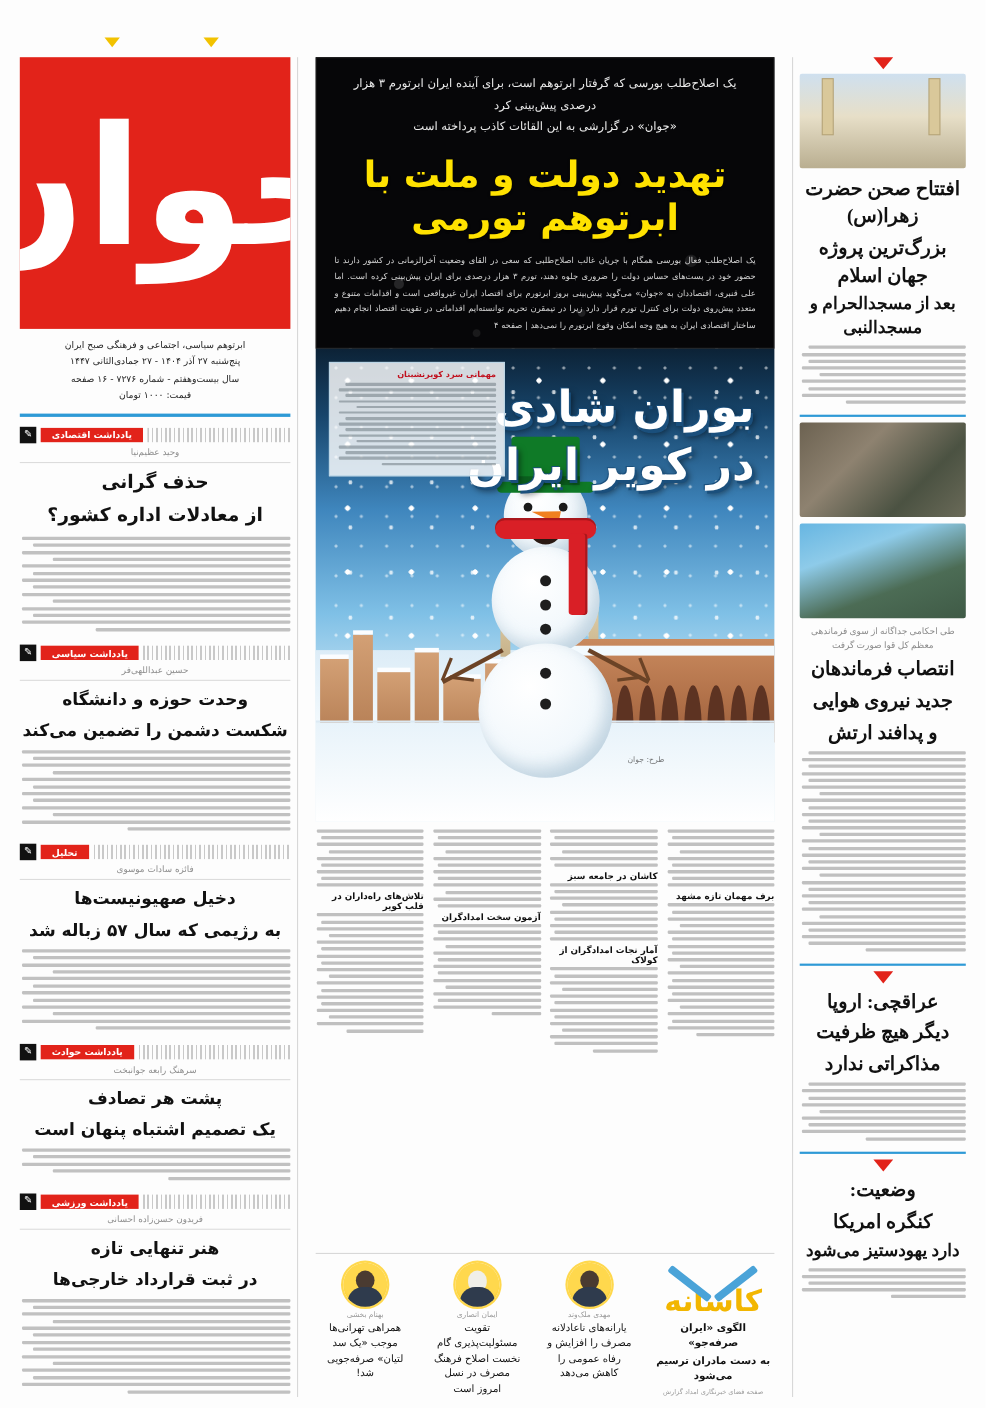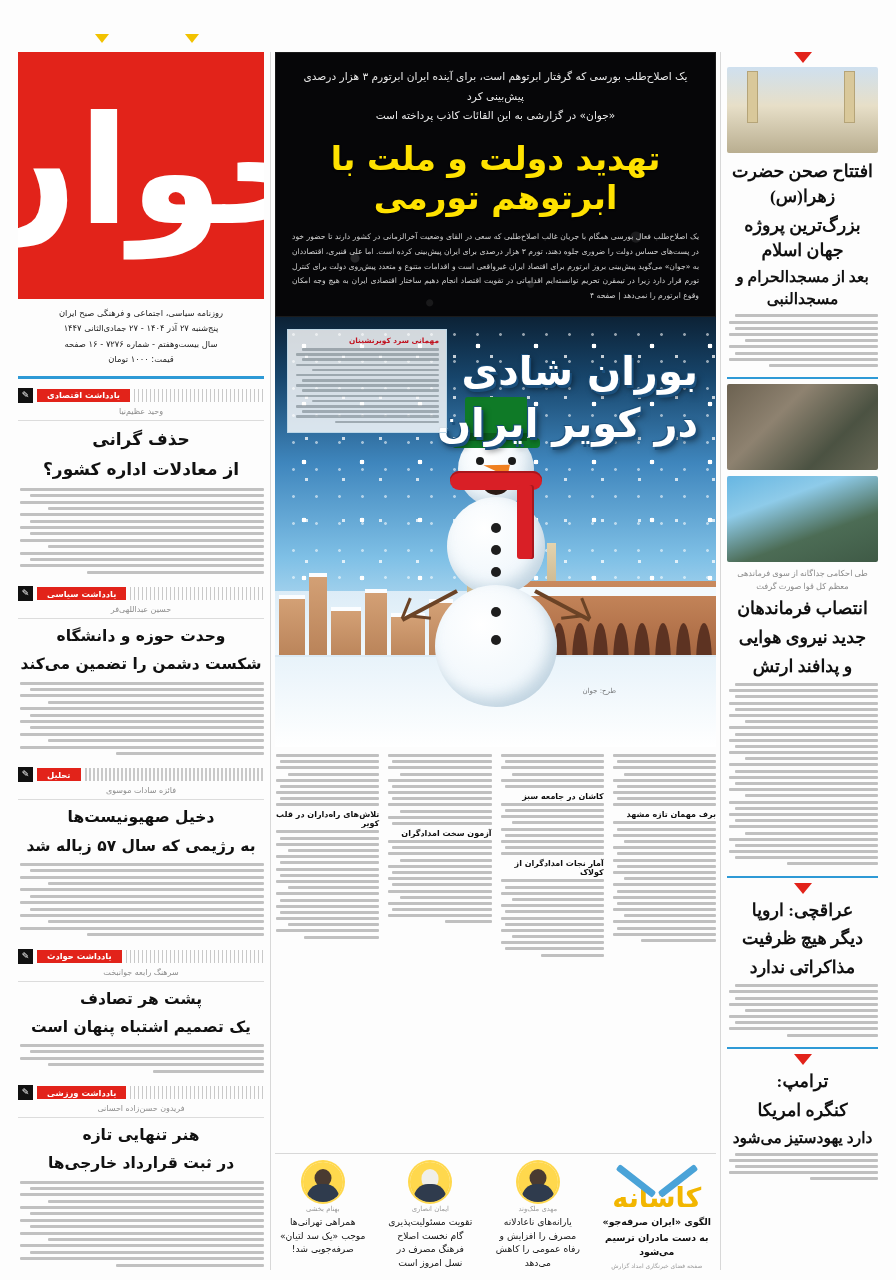--- a/index.html
+++ b/index.html
@@ -70,21 +70,21 @@
   }
   .hl-left {
     font-size: 17.5px; font-weight: 700; color: #111;
     text-align: center; line-height: 1.42; margin: 2px 0 4px;
     letter-spacing: -.2px;
   }
   .hl-left.sm { font-size: 15.5px; }
 
   
   .col-center {
-    flex: 1 1 auto; padding: 0 4px;
+    flex: 1 1 auto; padding: 0 16px;
     display: flex; flex-direction: column;
     border-left: 1px solid #d8d8d8;
   }
   .topbox {
     background: #060608; color: #fff; padding: 14px 16px 12px;
     border: 1px solid #1b1b1b; position: relative; overflow: hidden;
   }
   .topbox:after {
     content: ""; position: absolute; inset: 0;
     background:
@@ -443,21 +443,21 @@
         <div class="ln w95"></div>
           <div class="ln w99"></div>
           <div class="ln w60"></div>
       </div>
     </div>
 
     <div class="rule"></div>
 
     <div>
       <div class="tri-mark"></div>
-      <div class="hl-left">ترامپ:</div>
+      <div class="hl-left">وضعیت:</div>
       <div class="hl-left">کنگره امریکا</div>
       <div class="hl-left sm">دارد یهودستیز می‌شود</div>
       <div class="body-lines">
         <div class="ln w95"></div>
           <div class="ln w99"></div>
           <div class="ln w95"></div>
         <div class="ln w99"></div>
           <div class="ln w45"></div>
       </div>
     </div>
@@ -719,21 +719,21 @@
     </div>
   </div>
 
   <div class="col-right">
 
     <div class="logo-box">
       <div class="logo-word">جوان</div>
     </div>
 
     <div class="masthead-info">
-      <div>روزنامه سیاسی، اجتماعی و فرهنگی صبح ایران</div>
+      <div>ابرتوهم سیاسی، اجتماعی و فرهنگی صبح ایران</div>
       <div>پنج‌شنبه ۲۷ آذر ۱۴۰۴ - ۲۷ جمادی‌الثانی ۱۴۴۷</div>
       <div>سال بیست‌وهفتم - شماره ۷۲۷۶ - ۱۶ صفحه</div>
       <div>قیمت: ۱۰۰۰ تومان</div>
     </div>
 
     <div>
       <div class="badge-row">
         <span class="badge-icon">✎</span>
         <span class="badge-tag">یادداشت اقتصادی</span>
         <span class="badge-fill"></span>

